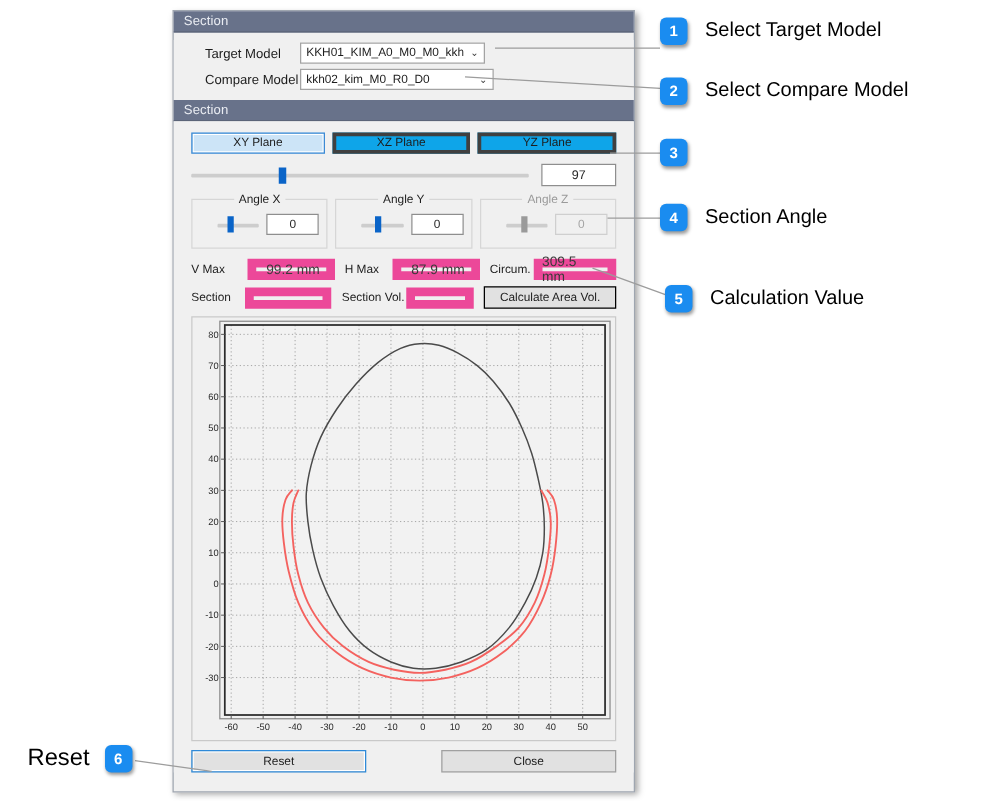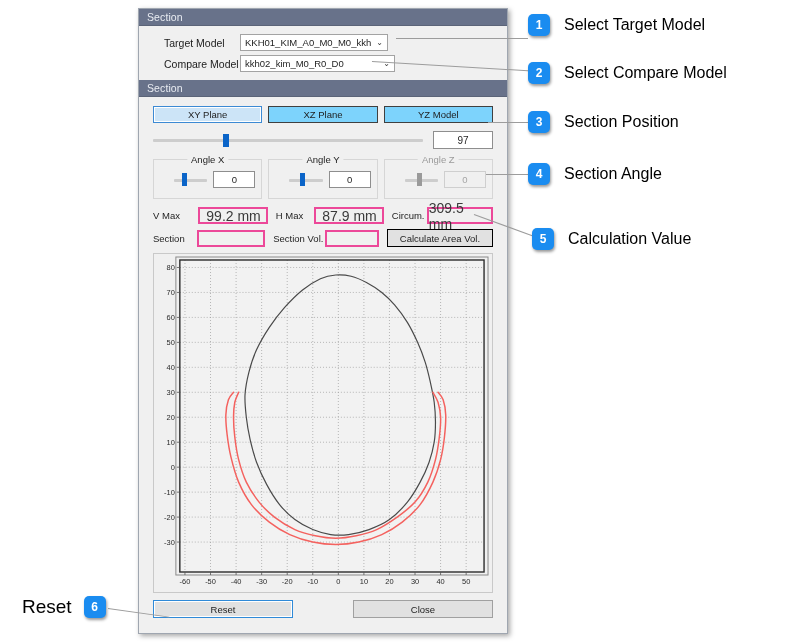--- a/index.html
+++ b/index.html
@@ -59,21 +59,21 @@
     font-size: 8px; color: #3c3c3c;
   }
   .combo .cval { display: block; max-width: 126px; overflow: hidden; }
 
   
   .tabs { display: flex; gap: 6px; padding: 9px 14px 0 14px; }
   .tab {
     flex: 1; height: 17px;
     font-size: 9.5px; color: #1d1d1d;
     display: flex; align-items: center; justify-content: center;
-    background: #7dd3fc; border: 1px solid #404040;
+    background: #0ea5e9; border: 3px solid #404040;
   }
   .tab.active {
     background: #cce4f7;
     border: 1px solid #3c8ad4;
     box-shadow: inset 0 0 0 1px #ffffff;
   }
 
   
   .pos-row { display: flex; align-items: center; padding: 8px 14px 0 14px; gap: 10px; }
   .slider { position: relative; flex: 1; height: 16px; }
@@ -120,22 +120,22 @@
     display: flex; align-items: center; justify-content: center;
   }
   .angle-box.disabled { background: #f0f0f0; border-color: #cfcfcf; color: #a5a5a5; }
 
   
   .calc { padding: 8px 14px 0 14px; }
   .calc-row { display: flex; align-items: center; margin-bottom: 5px; }
   .calc-lab { font-size: 9.5px; color: #1d1d1d; }
   .calc-field {
     height: 17px;
-    background: #f0f0f0; border: 2px solid #ec4899;
-    font-size: 14px; color: #3a3a3a;
+    background: #f0f0f0; border: 7px solid #ec4899;
+    font-size: 11px; color: #3a3a3a;
     display: flex; align-items: center; justify-content: flex-end;
     padding-right: 5px;
   }
   .calc-btn {
     height: 18px;
     background: #e1e1e1; border: 1px solid #000000;
     font-size: 9.5px; color: #1d1d1d;
     display: flex; align-items: center; justify-content: center;
   }
 
@@ -210,21 +210,21 @@
     <div class="panel-body">
 
       <div class="tabs">
         <div class="tab active">
             <span>XY Plane</span>
           </div>
         <div class="tab">
             <span>XZ Plane</span>
           </div>
         <div class="tab">
-            <span>YZ Model</span>
+            <span>YZ Plane</span>
           </div>
       </div>
 
       <div class="pos-row">
         <div class="slider">
           <div class="track"></div>
           <div class="thumb" id="pos-thumb" style="left: calc(27% - 3px);"></div>
         </div>
         <div class="num-box">97</div>
       </div>
@@ -383,21 +383,20 @@
 
   <div class="leader" style="left:372px; top:61px; width:160px; transform:rotate(3.4deg);"></div>
   <div class="callout" style="left:528px; top:62px;">
     <div class="badge">2</div>
     <div class="callout-text">Select Compare Model</div>
   </div>
 
   <div class="leader" style="left:488px; top:122px; width:42px;"></div>
   <div class="callout" style="left:528px; top:111px;">
     <div class="badge">3</div>
-    <div class="callout-text">Section Position</div>
   </div>
 
   <div class="leader" style="left:486px; top:174px; width:44px;"></div>
   <div class="callout" style="left:528px; top:163px;">
     <div class="badge">4</div>
     <div class="callout-text">Section Angle</div>
   </div>
 
   <div class="leader" style="left:474px; top:214px; width:62px; transform:rotate(20deg);"></div>
   <div class="callout" style="left:532px; top:228px;">

